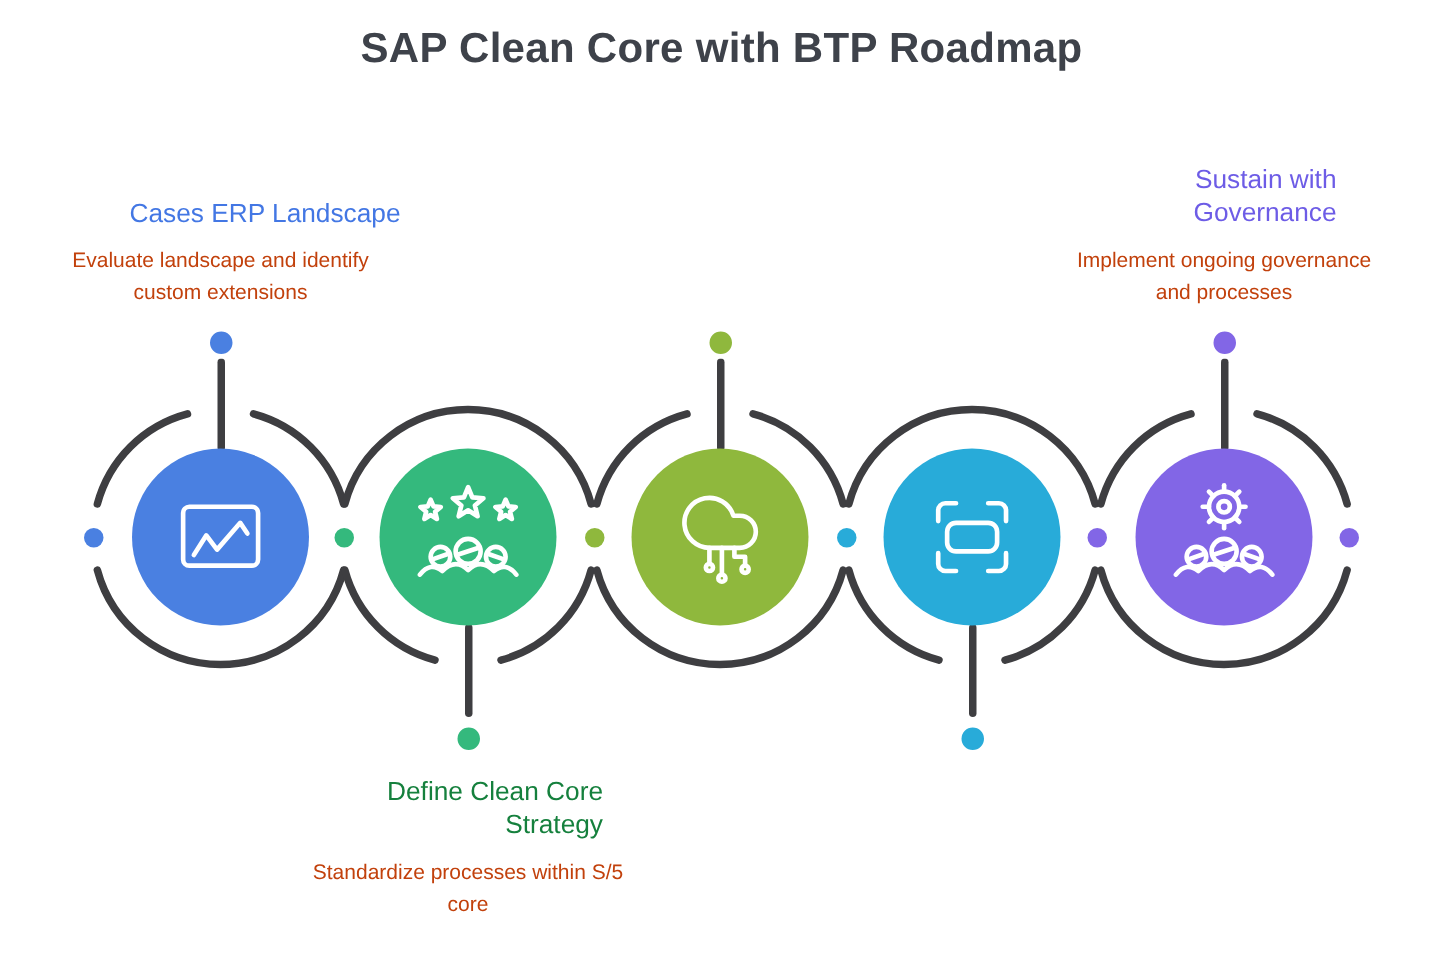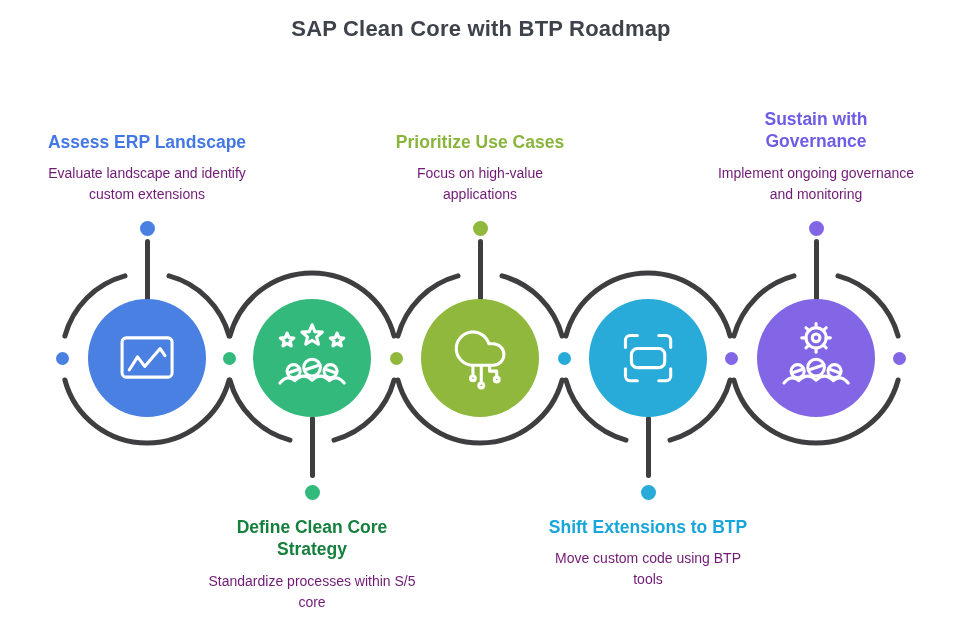--- a/index.html
+++ b/index.html
@@ -2,25 +2,25 @@
 <html><head>
 <meta charset="utf-8">
 <style>
   html,body{margin:0;padding:0;background:#ffffff;}
   .canvas{
     position:relative;width:962px;height:638px;background:#ffffff;overflow:hidden;
     font-family:"Liberation Sans", sans-serif;
   }
   .title{
     position:absolute;left:0;top:16px;width:962px;text-align:center;
-    font-size:22px;font-weight:700;color:#3e424a;letter-spacing:.2px;
+    font-size:28px;font-weight:700;color:#3e424a;letter-spacing:.2px;
   }
   .step-text{position:absolute;text-align:center;}
-  .step-heading{font-size:17.5px;font-weight:700;line-height:1.28;margin:0 auto 10px auto;}
-  .step-desc{font-size:14px;color:#701a75;line-height:1.5;margin:0 auto;}
+  .step-heading{font-size:17.5px;font-weight:400;line-height:1.28;margin:0 auto 10px auto;text-align:right;}
+  .step-desc{font-size:14px;color:#c2410c;line-height:1.5;margin:0 auto;}
   .s1-text{left:27px;top:131px;width:240px;}
   .s1-text .step-desc{max-width:218px;}
   .s2-text{left:202px;top:516px;width:220px;}
   .s2-text .step-heading{max-width:180px;}
   .s2-text .step-desc{max-width:220px;}
   .s3-text{left:370px;top:131px;width:220px;}
   .s3-text .step-desc{max-width:175px;}
   .s4-text{left:528px;top:516px;width:240px;}
   .s4-text .step-desc{max-width:190px;}
   .s5-text{left:706px;top:108px;width:220px;}
@@ -43,43 +43,35 @@
   .sd0{left:55.5px;} .sd1{left:223px;} .sd2{left:389.5px;} .sd3{left:557.5px;} .sd4{left:725px;} .sd5{left:892.5px;}
 </style>
 </head>
 <body>
 
 <div class="canvas">
 
   <div class="title">SAP Clean Core with BTP Roadmap</div>
 
   <div class="step-text s1-text">
-    <div class="step-heading" style="color: rgb(67, 119, 228);">Assess ERP Landscape</div>
+    <div class="step-heading" style="color: rgb(67, 119, 228);">Cases ERP Landscape</div>
     <div class="step-desc">Evaluate landscape and identify custom extensions</div>
   </div>
 
-  <div class="step-text s3-text">
-    <div class="step-heading" style="color: rgb(138, 181, 60);">Prioritize Use Cases</div>
-    <div class="step-desc">Focus on high-value applications</div>
-  </div>
 
   <div class="step-text s5-text">
     <div class="step-heading" style="color: rgb(109, 92, 230);">Sustain with Governance</div>
-    <div class="step-desc">Implement ongoing governance and monitoring</div>
+    <div class="step-desc">Implement ongoing governance and processes</div>
   </div>
 
   <div class="step-text s2-text">
     <div class="step-heading" style="color: #15803d;">Define Clean Core Strategy</div>
     <div class="step-desc">Standardize processes within S/5 core</div>
   </div>
 
-  <div class="step-text s4-text">
-    <div class="step-heading" style="color: rgb(24, 165, 218);">Shift Extensions to BTP</div>
-    <div class="step-desc">Move custom code using BTP tools</div>
-  </div>
 
   <div class="vline l1"></div>
   <div class="vline l2"></div>
   <div class="vline l3"></div>
   <div class="vline l4"></div>
   <div class="vline l5"></div>
 
   <div class="enddot d1" style="background-color: rgb(74, 128, 225);"></div>
   <div class="enddot d2" style="background-color: rgb(52, 185, 125);"></div>
   <div class="enddot d3" style="background-color: rgb(143, 184, 61);"></div>

